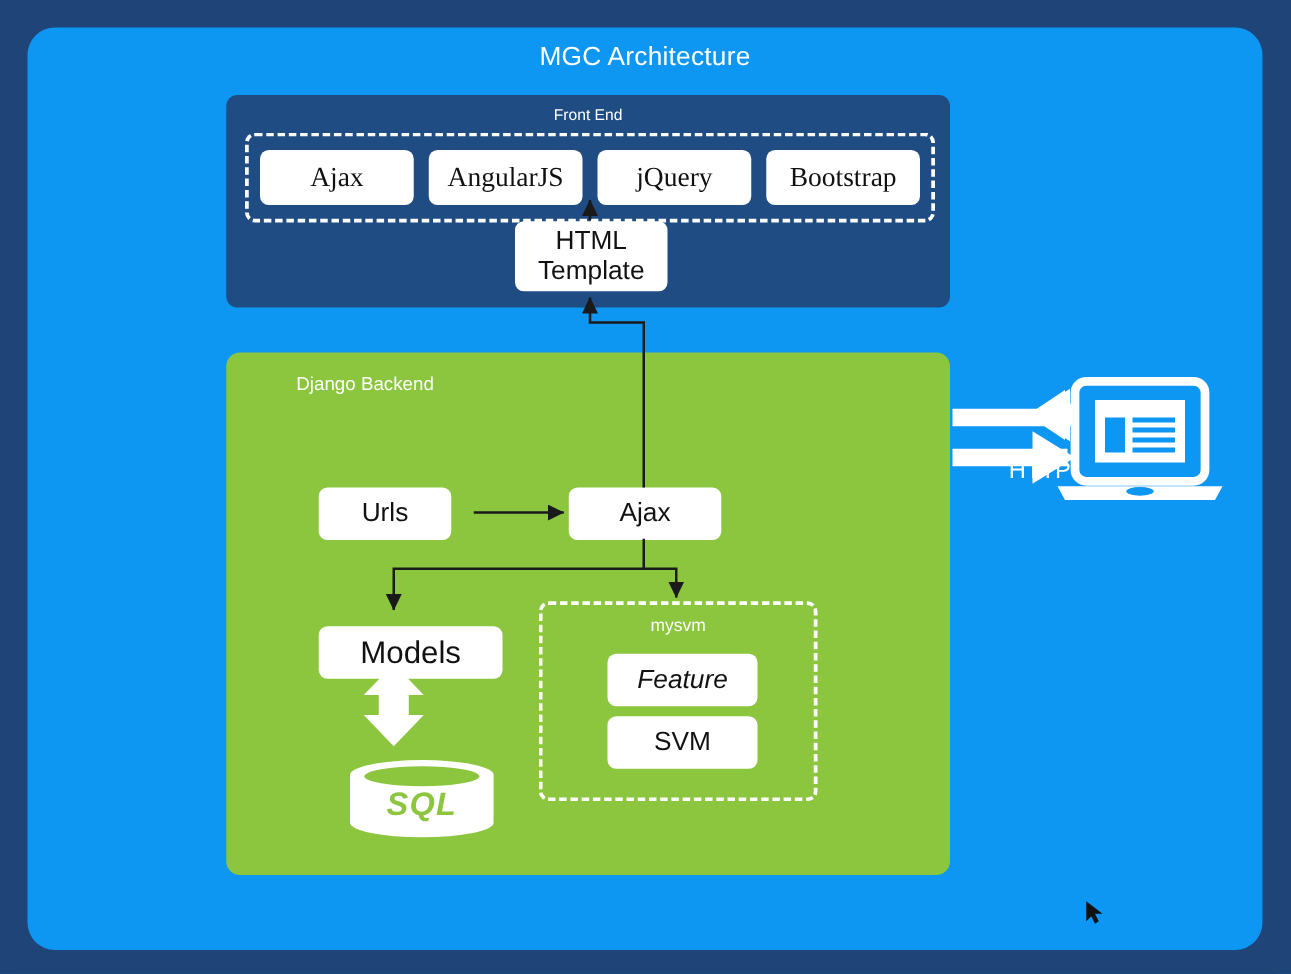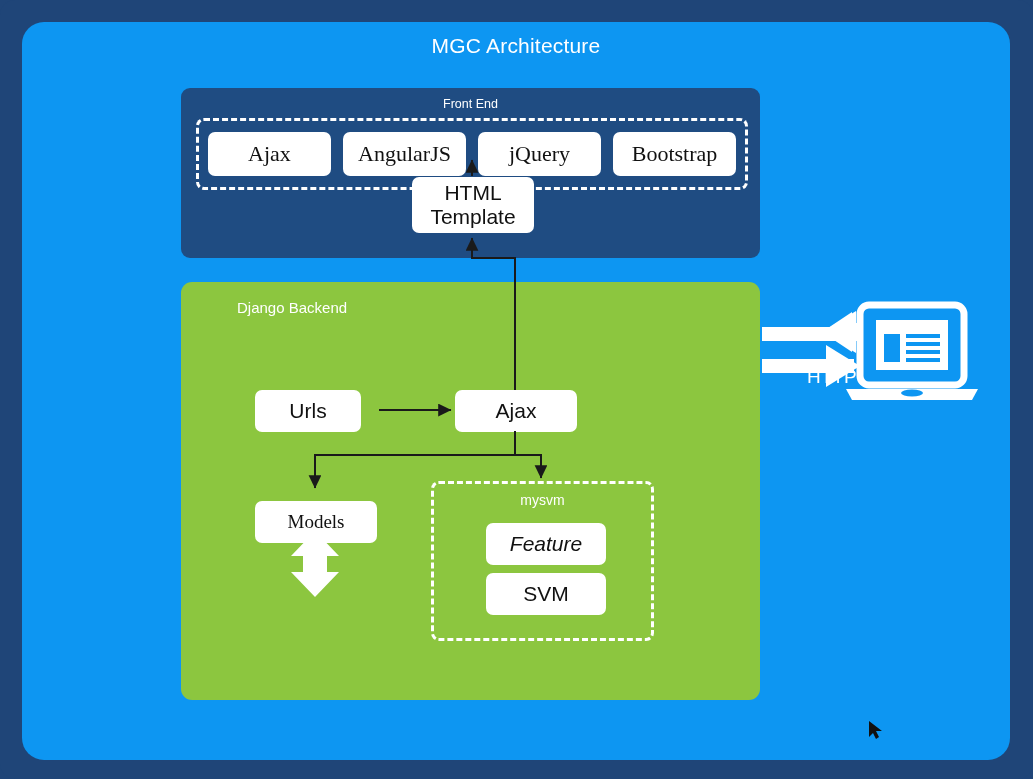--- a/index.html
+++ b/index.html
@@ -37,21 +37,21 @@
     text-align: center;
     color: #ffffff;
     font-size: 21px;
     letter-spacing: .2px;
   }
 
   
   .panel-frontend {
     position: absolute;
     left: 159px;
-    top: 66px;
+    top: 54px;
     width: 579px;
     height: 170px;
     background: #1f4c82;
     border-radius: 9px;
   }
   .panel-frontend .panel-label {
     position: absolute;
     top: 9px;
     left: 0;
     width: 100%;
@@ -136,24 +136,23 @@
     left: 274px;
     top: 108px;
     width: 122px;
     height: 42px;
     font-size: 21px;
   }
   .models-box {
     position: absolute;
     left: 74px;
     top: 219px;
-    width: 122px;
-    height: 42px;
-    font-size: 19px;
-    font-family: Liberation Serif, serif;
+    width: 147px;
+    height: 42px;
+    font-size: 25px;
   }
   .svm-dash {
     left: 250px;
     top: 199px;
     width: 223px;
     height: 160px;
     border-width: 3px;
   }
   .svm-dash .group-label {
     position: absolute;
@@ -252,20 +251,28 @@
       <div class="wbox views-box">Ajax</div>
       <div class="wbox models-box">Models</div>
 
       <div class="dashed-box svm-dash">
         <div class="group-label">mysvm</div>
         <div class="wbox feature-box">Feature</div>
         <div class="wbox svm-box">SVM</div>
       </div>
     </div>
 
+    <div class="sql-db">
+      <svg width="115" height="62" viewBox="0 0 115 62">
+        <path d="M0,12 L0,50 A57.5,12 0 0 0 115,50 L115,12 Z" fill="#ffffff"></path>
+        <ellipse cx="57.5" cy="12" rx="57.5" ry="12" fill="#ffffff"></ellipse>
+        <ellipse cx="57.5" cy="13" rx="46" ry="8" fill="#8cc63f"></ellipse>
+      </svg>
+      <div class="sql-text">SQL</div>
+    </div>
 
     <div class="http-label">HTTP</div>
   </div>
 
   <svg class="svg-layer" viewBox="0 0 1033 779">
     <defs>
       <marker id="ah" markerWidth="8" markerHeight="8" refX="6.4" refY="3.2" orient="auto" markerUnits="strokeWidth">
         <path d="M0,0 L6.6,3.2 L0,6.4 z" fill="#1a1a1a"></path>
       </marker>
     </defs>

